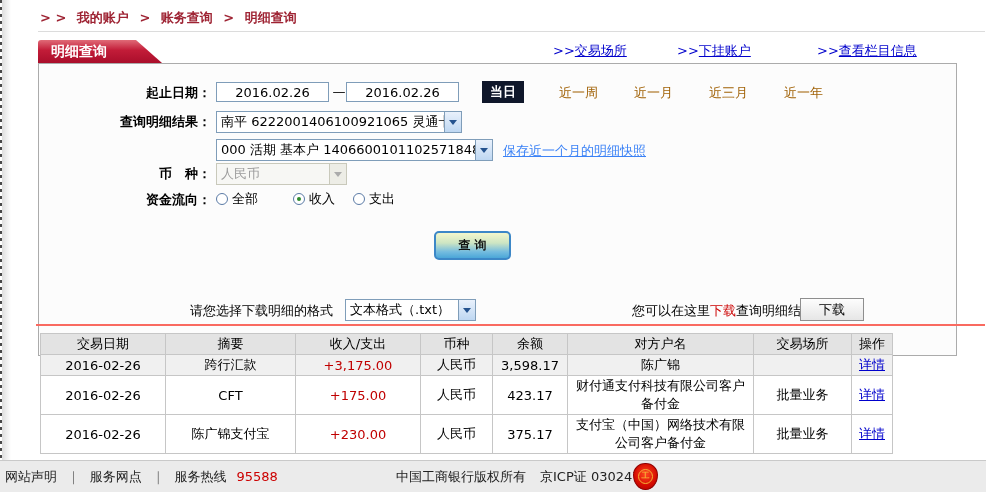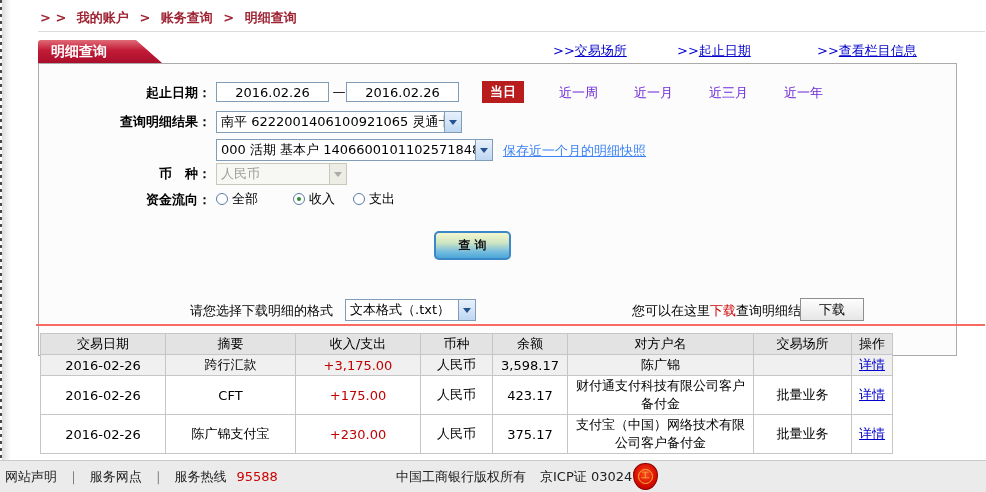--- a/index.html
+++ b/index.html
@@ -34,23 +34,23 @@
   .form-box { position:absolute; left:38px; top:63px; width:919px; height:293px;
     border:1px solid #ababab; background:#fcfcfc; }
   .flabel { position:absolute; left:0; width:172px; text-align:right; font-weight:bold; white-space:nowrap; }
   .lbl-date { top:20px; } .lbl-acct { top:49px; } .lbl-sub { top:77px; } .lbl-cur { top:101px; } .lbl-flow { top:127px; }
 
   .date-input { position:absolute; top:18px; width:113px; height:20px; border:1px solid #7f9db9;
     background:#fff; text-align:center; font-size:13px; font-family:"DejaVu Sans",sans-serif; padding:0; }
   .di-from { left:177px; } .di-to { left:307px; }
   .date-dash { position:absolute; left:293px; top:20px; width:14px; text-align:center; }
 
-  .quick { position:absolute; top:20px; color:#6d28d9; cursor:pointer; white-space:nowrap; }
+  .quick { position:absolute; top:20px; color:#a16207; cursor:pointer; white-space:nowrap; }
   .quick-0 { left:443px; top:17px; width:42px; height:22px; line-height:22px; text-align:center; }
-  .quick-0.active { background:#b91c1c; color:#fff; font-weight:bold; }
+  .quick-0.active { background:#0f172a; color:#fff; font-weight:bold; }
   .quick-1 { left:520px; } .quick-2 { left:595px; } .quick-3 { left:670px; } .quick-4 { left:745px; }
 
   
   .xsel { position:absolute; height:22px; border:1px solid #7f9db9; background:#fff;
     display:flex; align-items:center; cursor:pointer; overflow:hidden; }
   .xsel .txt { flex:1; padding-left:4px; white-space:nowrap; overflow:hidden; font-size:13px; }
   .xsel .arrow-box { width:17px; height:100%; border-left:1px solid #7f9db9; flex:0 0 17px;
     background:linear-gradient(180deg,#e9f1fc,#bed7f2); display:flex; align-items:center; justify-content:center; }
   .xsel .tri { width:0; height:0; border-left:4px solid transparent; border-right:4px solid transparent;
     border-top:5px solid #24528e; }
@@ -130,21 +130,21 @@
   </div>
 
   <div class="top-divider"></div>
 
   <div class="tab">明细查询</div>
 
   <div class="hlink hlink-0">
     <span>&gt;&gt;</span><span class="lbl">交易场所</span>
   </div>
   <div class="hlink hlink-1">
-    <span>&gt;&gt;</span><span class="lbl">起止日期</span>
+    <span>&gt;&gt;</span><span class="lbl">下挂账户</span>
   </div>
   <div class="hlink hlink-2">
     <span>&gt;&gt;</span><span class="lbl">查看栏目信息</span>
   </div>
 
   <div class="form-box">
 
     <div class="flabel lbl-date">起止日期：</div>
     <input class="date-input di-from" value="2016.02.26" style="">
     <span class="date-dash">—</span>

